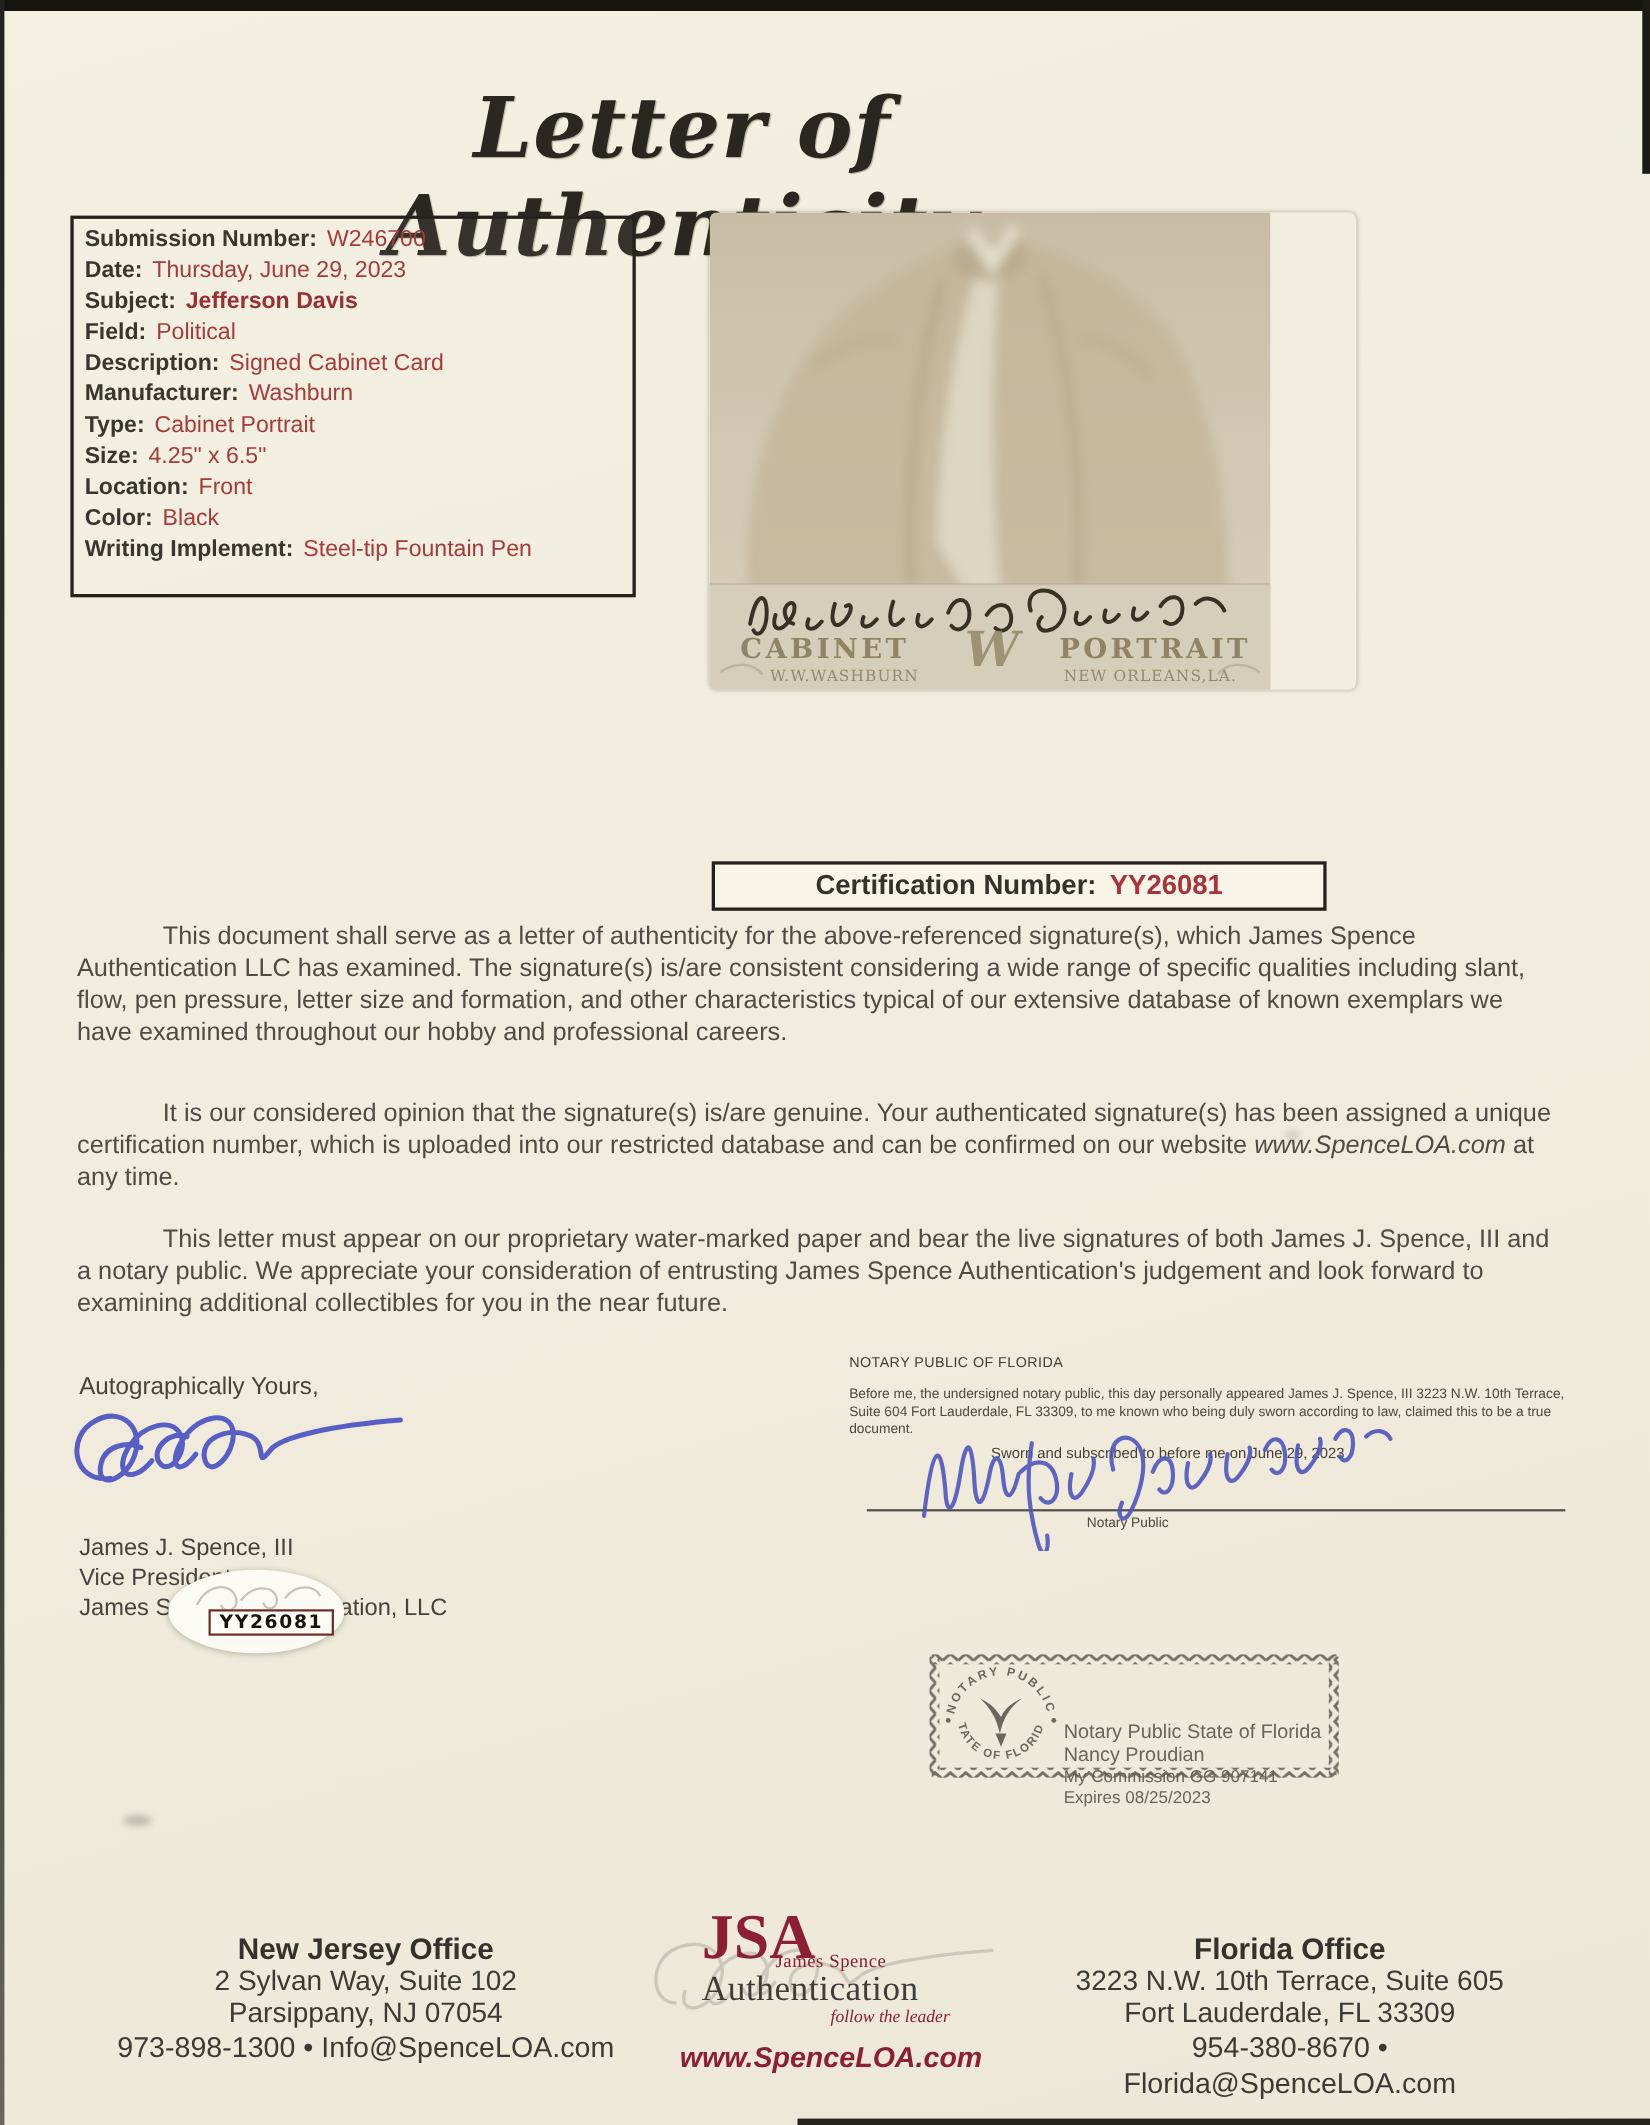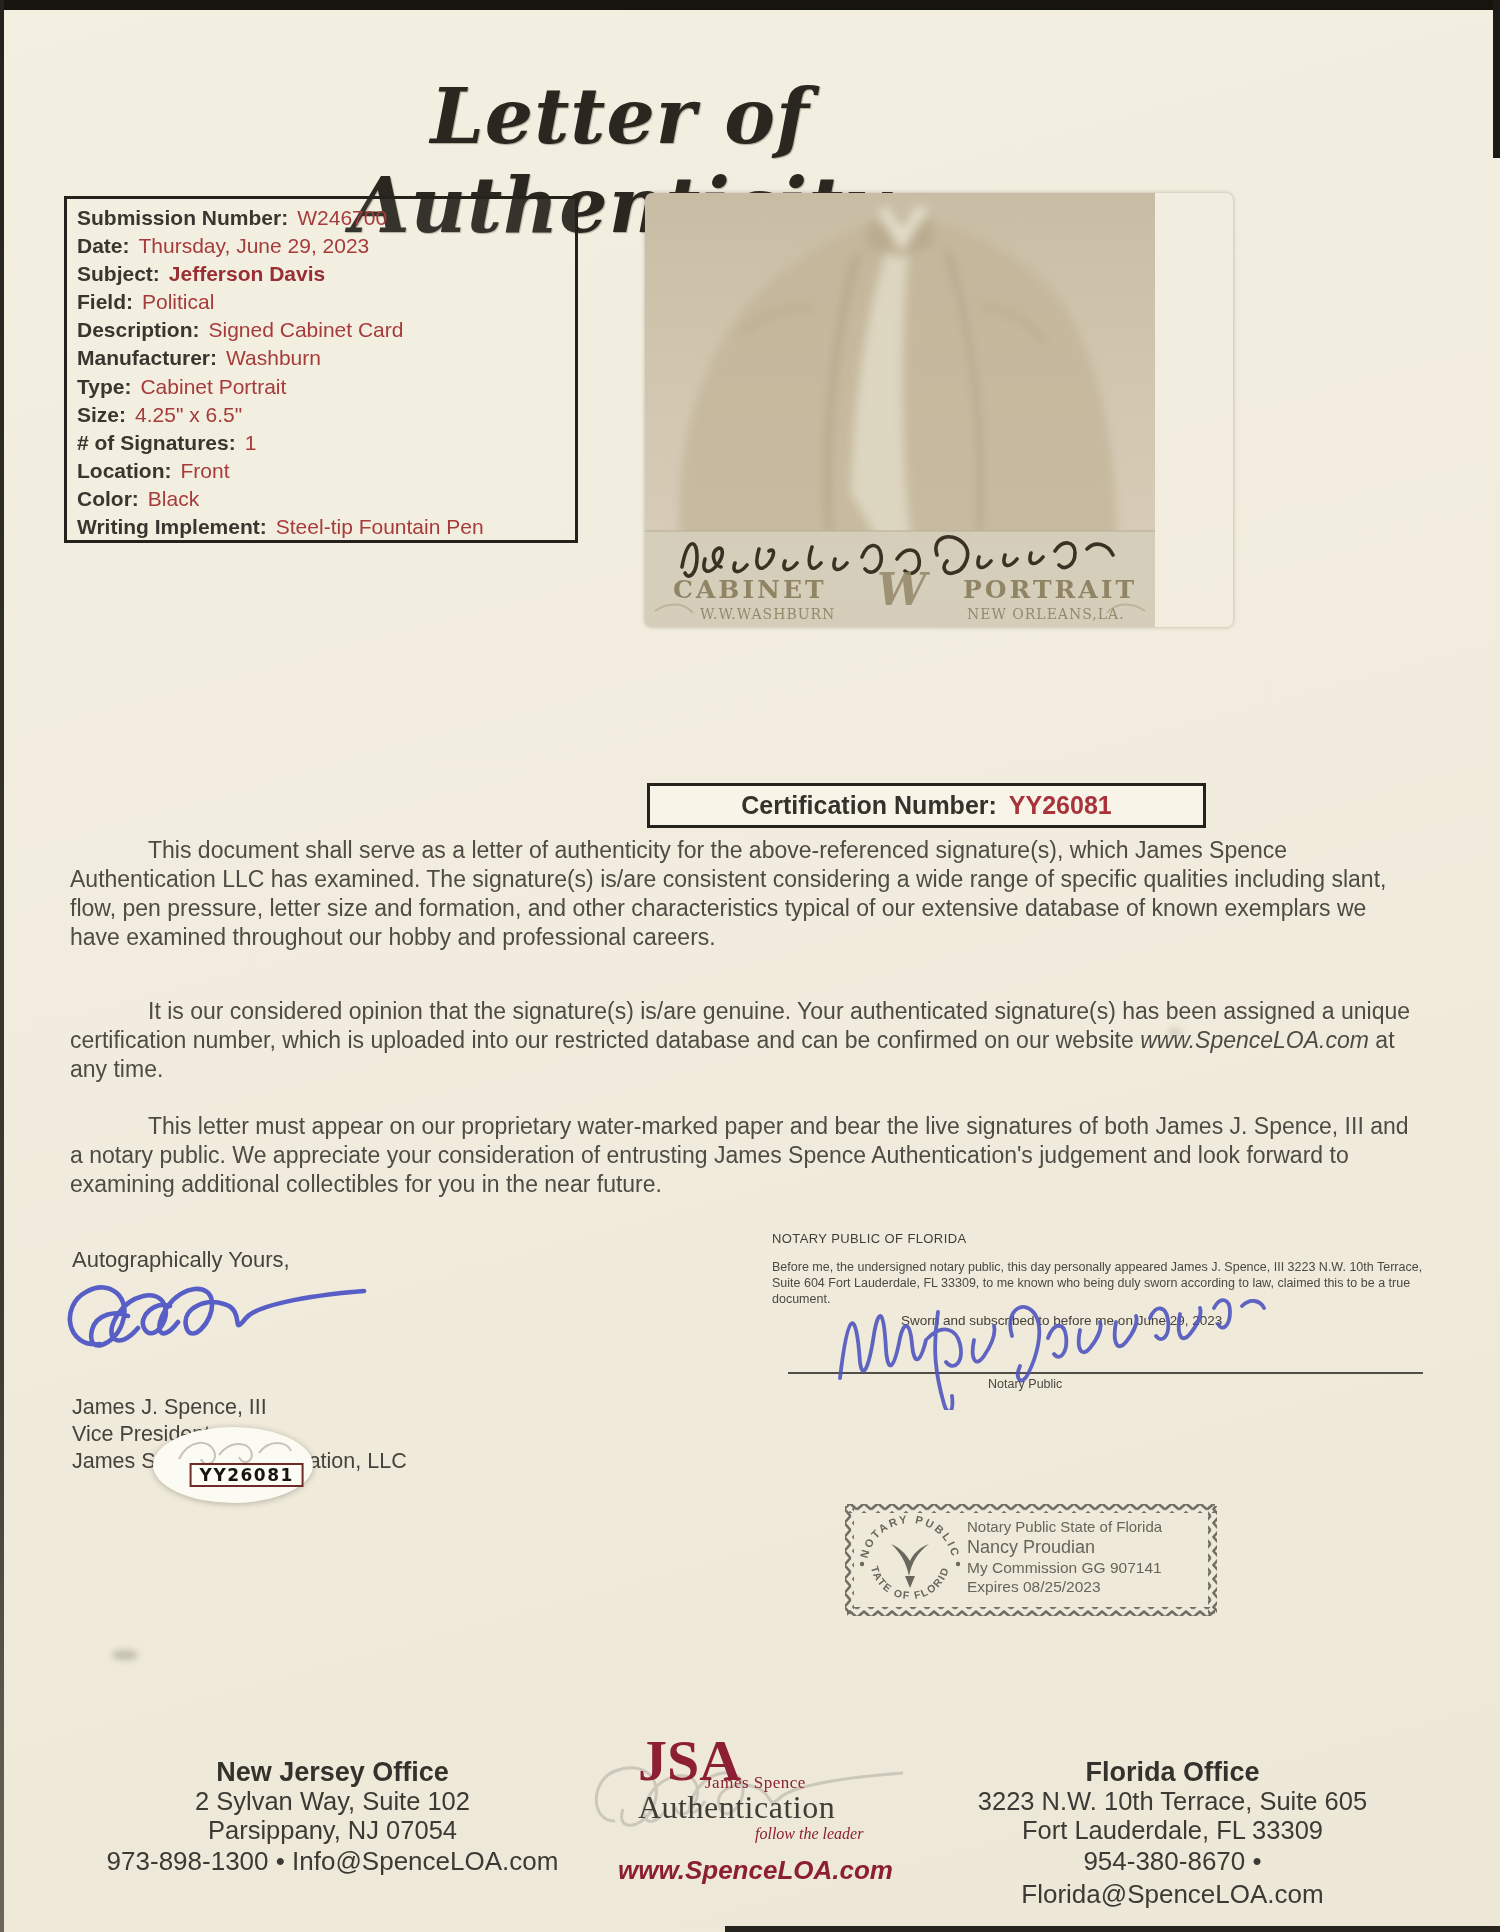--- a/index.html
+++ b/index.html
@@ -48,21 +48,21 @@
   
   .sticker{left:153px;top:1427px;width:160px;height:76px;background:#fcfbf3;border-radius:50%;
            box-shadow:0 1px 6px rgba(90,85,70,.4);}
   .sticker-num{position:absolute;left:50%;top:36px;transform:translateX(-38%);
                border:2.5px solid #6e2a28;background:#fdfcf5;padding:0px 8px;
                font-family:"DejaVu Sans",sans-serif;font-weight:bold;font-size:17px;
                letter-spacing:1.5px;color:#17150f;}
   
   .stamp{left:843px;top:1502px;width:376px;height:116px;}
   .stamp-text{position:absolute;left:124px;top:15px;color:#5b5951;opacity:.92;}
-  .stamp-l1{font-size:15px;line-height:19px;}
+  .stamp-l1{font-size:18px;line-height:19px;margin-top:48px;}
   .stamp-l2{font-size:18px;line-height:22px;}
   .stamp-l3{font-size:15.5px;line-height:19px;}
   .stamp-l4{font-size:15.5px;line-height:19px;}
   
   .office{width:455px;text-align:center;color:#3c3a34;}
   .office .o-title{font-size:27px;font-weight:bold;color:#34322c;line-height:30px;}
   .office .o-line{font-size:25.5px;line-height:29px;}
   .office .o-contact{font-size:26px;line-height:33px;}
   .office-nj{left:105px;top:1757px;}
   .office-fl{left:945px;top:1757px;}
@@ -93,21 +93,20 @@
 
   <div class="abs info-box">
     <div class="info-row"><span class="info-label">Submission Number:</span><span class="info-value">W246700</span></div>
     <div class="info-row"><span class="info-label">Date:</span><span class="info-value">Thursday, June 29, 2023</span></div>
     <div class="info-row"><span class="info-label">Subject:</span><span class="info-value bold">Jefferson Davis</span></div>
     <div class="info-row"><span class="info-label">Field:</span><span class="info-value">Political</span></div>
     <div class="info-row"><span class="info-label">Description:</span><span class="info-value">Signed Cabinet Card</span></div>
     <div class="info-row"><span class="info-label">Manufacturer:</span><span class="info-value">Washburn</span></div>
     <div class="info-row"><span class="info-label">Type:</span><span class="info-value">Cabinet Portrait</span></div>
     <div class="info-row"><span class="info-label">Size:</span><span class="info-value">4.25" x 6.5"</span></div>
-    <div class="info-row"><span class="info-label"># of Signatures:</span><span class="info-value">1</span></div>
     <div class="info-row"><span class="info-label">Location:</span><span class="info-value">Front</span></div>
     <div class="info-row"><span class="info-label">Color:</span><span class="info-value">Black</span></div>
     <div class="info-row"><span class="info-label">Writing Implement:</span><span class="info-value">Steel-tip Fountain Pen</span></div>
   </div>
 
   <div class="abs photo">
     <svg width="510" height="434" viewBox="0 0 510 434">
       <defs>
         <linearGradient id="pbg" x1="0" y1="0" x2="0" y2="1">
           <stop offset="0" stop-color="#c8bda4"></stop>

